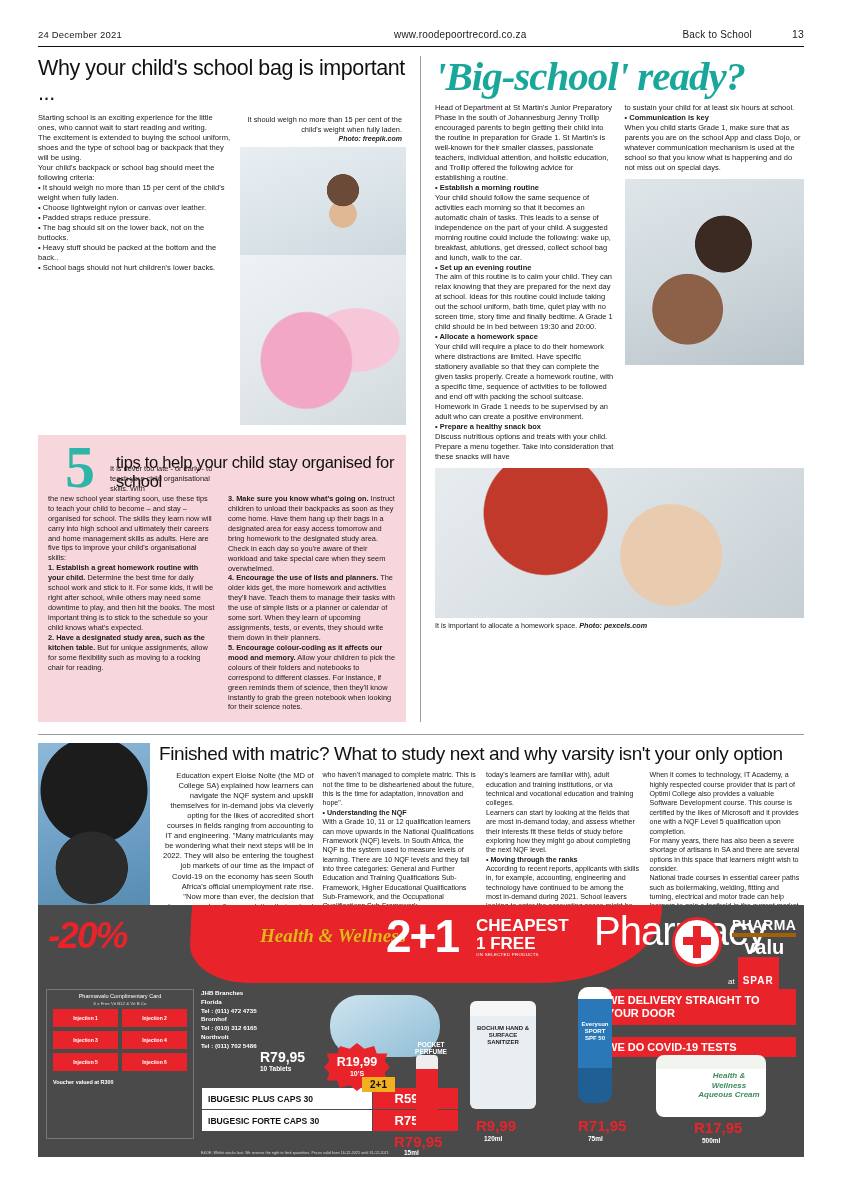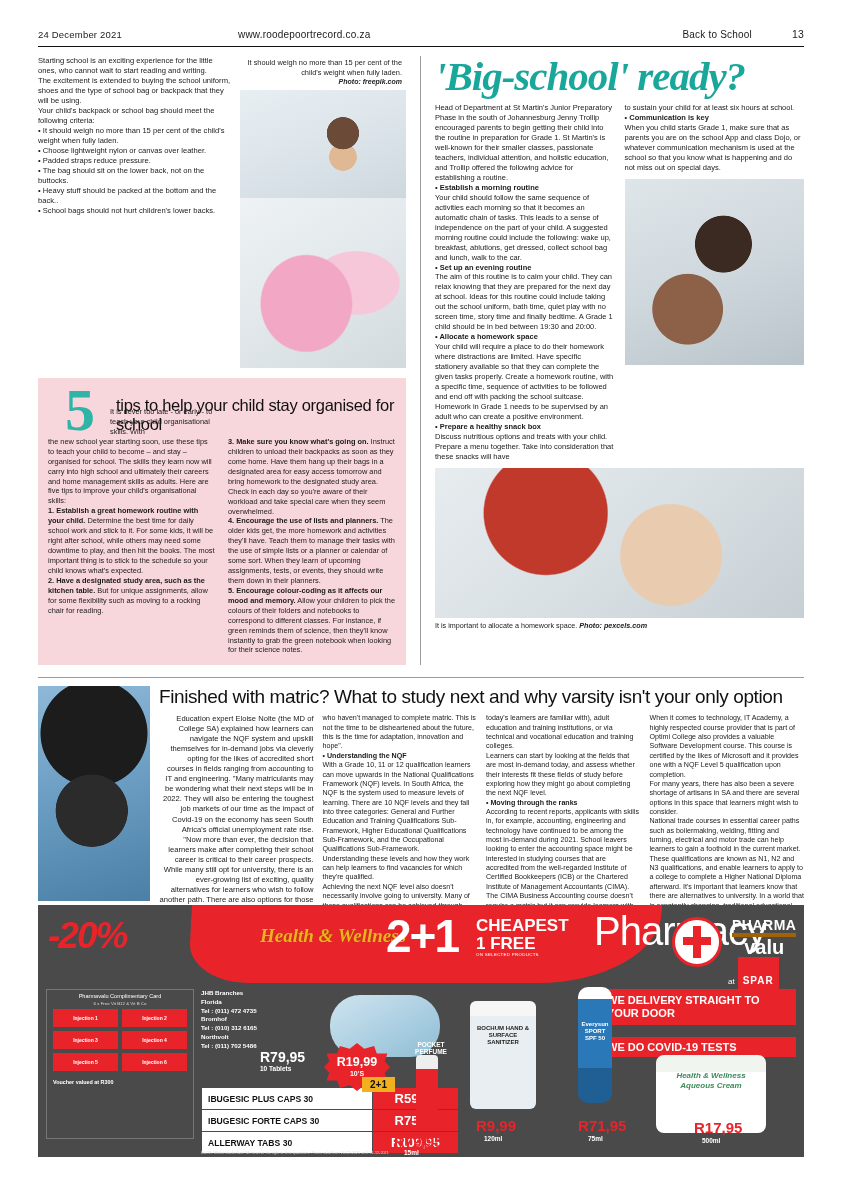--- a/index.html
+++ b/index.html
@@ -13,21 +13,21 @@
   }
   .page { width: 842px; height: 1191px; padding: 0 38px; position: relative; }
 
   
   .masthead {
     display: flex; align-items: baseline;
     padding: 28px 0 6px 0;
     font-size: 9.5px; letter-spacing: .2px;
   }
   .mh-date { width: 200px; }
-  .mh-url  { flex: 1; font-size: 10px; }
+  .mh-url  { flex: 1; text-align: center; font-size: 10px; }
   .mh-sec  { text-align: right; font-size: 10px; padding-right: 22px; }
   .mh-page { width: 30px; text-align: right; font-size: 10.5px; }
   .rule { border-top: 1px solid #111; margin-bottom: 9px; }
 
   
   .top { display: flex; gap: 0; }
   .colL { width: 382px; padding-right: 14px; }
   .colR { width: 384px; padding-left: 14px; border-left: 1px solid #9a9a9a; }
 
   h1.head-left {
@@ -264,20 +264,21 @@
     <div class="mh-date">24 December 2021</div>
     <div class="mh-url">www.roodepoortrecord.co.za</div>
     <div class="mh-sec">Back to School</div>
     <div class="mh-page">13</div>
   </div>
   <div class="rule"></div>
 
   <div class="top">
 
     <div class="colL">
+      <h1 class="head-left">Why your child's school bag is important ...</h1>
 
       <div class="intro-wrap">
         <div class="intro-col">
           <div class="body-text" style="white-space:pre-line">Starting school is an exciting experience for the little ones, who cannot wait to start reading and writing.
 The excitement is extended to buying the school uniform, shoes and the type of school bag or backpack that they will be using.
 Your child's backpack or school bag should meet the following criteria:
 • It should weigh no more than 15 per cent of the child's weight when fully laden.
 • Choose lightweight nylon or canvas over leather.
 • Padded straps reduce pressure.
 • The bag should sit on the lower back, not on the buttocks.
@@ -454,24 +455,20 @@
       <table>
         <tbody>
             <tr>
           <td>IBUGESIC PLUS CAPS 30</td>
           <td class="p">R59,95</td>
         </tr>
         <tr>
           <td>IBUGESIC FORTE CAPS 30</td>
           <td class="p">R75,95</td>
         </tr>
-        <tr>
-          <td>ALLERWAY TABS 30</td>
-          <td class="p">R109,95</td>
-        </tr>
       </tbody>
         </table>
     </div>
 
     <div style="position:absolute;left:222px;top:144px;color:#fff;font-size:14px;font-weight:bold">R79,95</div>
     <div style="position:absolute;left:222px;top:160px;color:#fff;font-size:6.5px;font-weight:bold">10 Tablets</div>
 
     <div class="ad-prod" style="left:292px; top:90px; width:110px; height:62px;
          background:linear-gradient(150deg,#cfe4ef 0%, #a8cde0 60%, #8fbdd4 100%); border-radius:30px;"></div>
     <div class="burst" style="left:286px;top:138px;width:66px;height:48px">
@@ -493,22 +490,22 @@
     <div style="position:absolute;left:438px;top:212px;color:#e8242a;font-size:15px;font-weight:bold">R9,99</div>
     <div style="position:absolute;left:446px;top:230px;color:#fff;font-size:6.5px;font-weight:bold">120ml</div>
 
     <div class="ad-prod" style="left:540px; top:82px; width:34px; height:116px;
          background:linear-gradient(180deg,#ffffff 0 10%, #2a78b8 10% 70%, #1f5f93 70% 100%); border-radius:10px;">
       <div style="font-size:6px;font-weight:bold;color:#fff;padding:34px 2px 0 2px;text-align:center;line-height:1.2">Everysun SPORT SPF 50</div>
     </div>
     <div style="position:absolute;left:540px;top:212px;color:#e8242a;font-size:15px;font-weight:bold">R71,95</div>
     <div style="position:absolute;left:550px;top:230px;color:#fff;font-size:6.5px;font-weight:bold">75ml</div>
 
-    <div class="ad-prod" style="left:618px; top:150px; width:110px; height:78px;
-         background:linear-gradient(180deg,#f0f5f0 0 22%, #ffffff 22% 100%); border-radius:8px;">
+    <div class="ad-prod" style="left:618px; top:150px; width:110px; height:62px;
+         background:linear-gradient(180deg,#f0f5f0 0 22%, #ffffff 22% 100%); border-radius:8px;padding-left:36px;">
       <div style="font-size:8px;font-weight:bold;color:#3d8b5a;padding:16px 4px 0 4px;text-align:center;line-height:1.2;font-style:italic">Health &amp; Wellness Aqueous Cream</div>
     </div>
     <div style="position:absolute;left:656px;top:214px;color:#e8242a;font-size:15px;font-weight:bold">R17,95</div>
     <div style="position:absolute;left:664px;top:232px;color:#fff;font-size:6.5px;font-weight:bold">500ml</div>
 
     <div class="ad-fine">E&amp;OE. Whilst stocks last. We reserve the right to limit quantities. Prices valid from 16-12-2021 until 31-12-2021</div>
   </div>
 
 </div>
 

